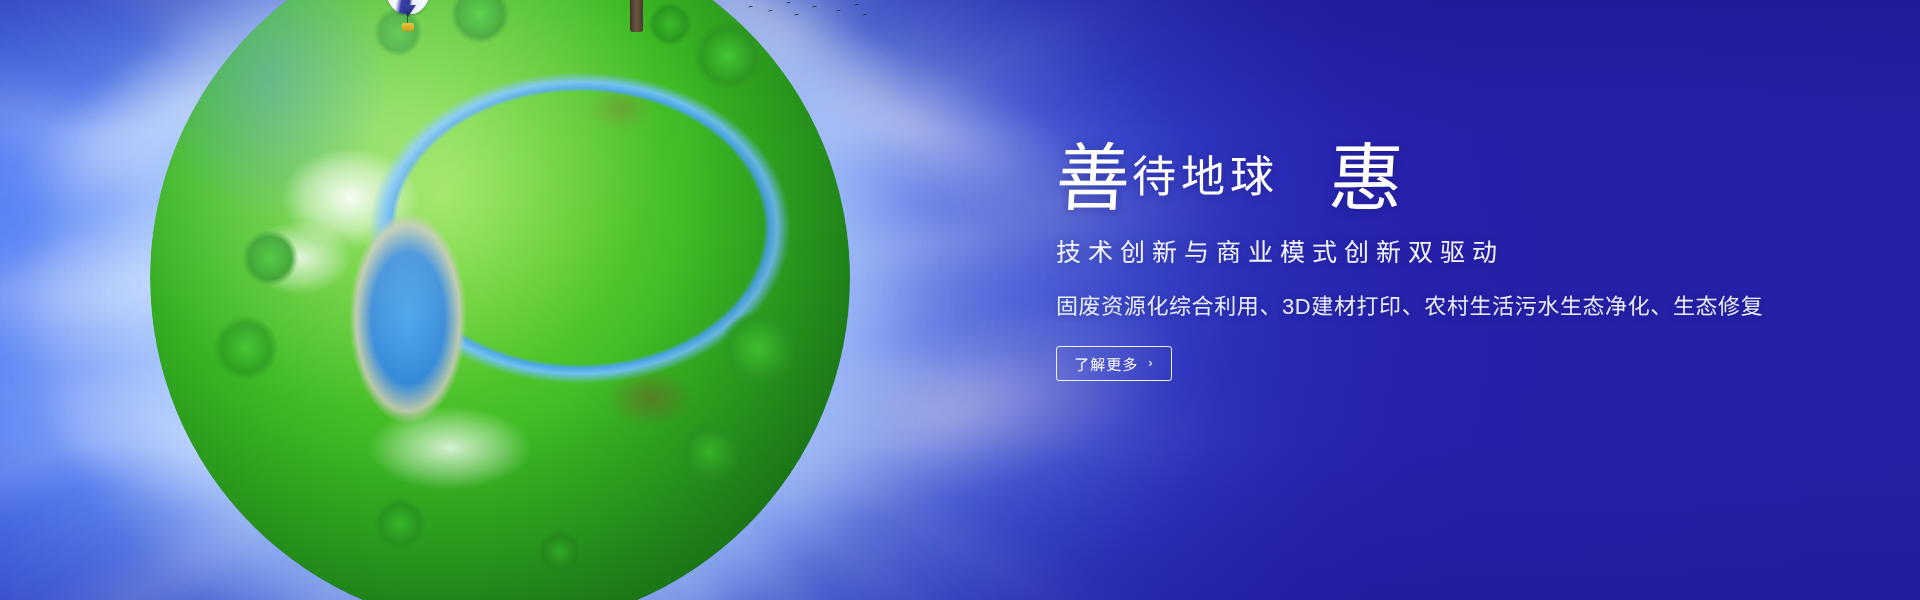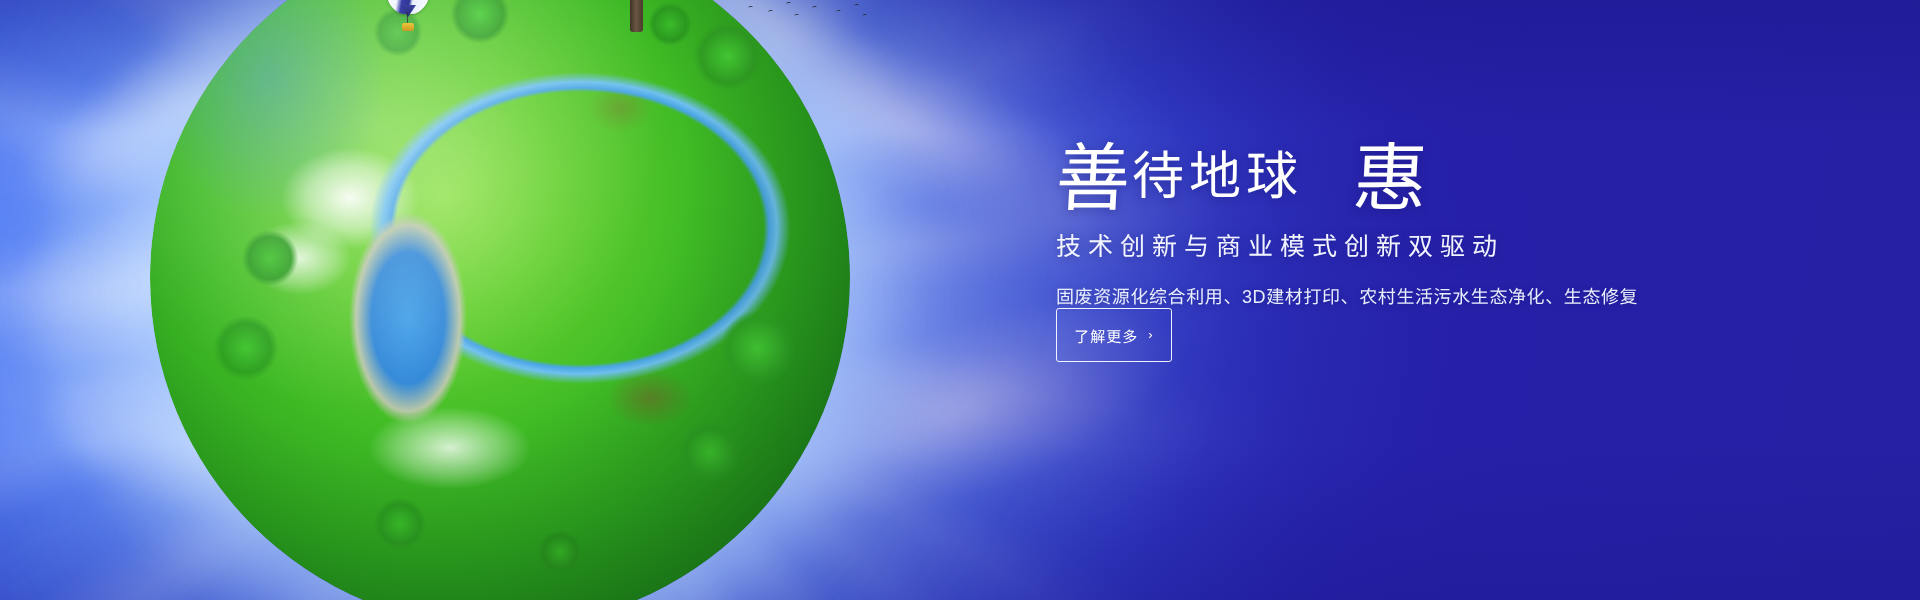--- a/index.html
+++ b/index.html
@@ -199,52 +199,53 @@
   .big-char{
     font-family:"DejaVu Serif","Liberation Serif",serif;
     font-size:74px;
     font-weight:400;
     letter-spacing:0;
     line-height:.92;
     transform:translateY(4px) skewX(-3deg);
     margin-right:2px;
   }
   .small-chars{
-    font-family:Liberation Sans, sans-serif;
-    font-size:52px;
+    font-family:Liberation Mono, monospace;
+    font-size:44px;
     font-weight:400;
     letter-spacing:5px;
     line-height:1;
     padding-bottom:6px;
   }
   .subtitle{
-    margin:18px 0 0 0;
+    margin:24px 0 0 0;
     font-size:25px;
     font-weight:400;
     letter-spacing:7px;
     color:#f2f5ff;
     white-space:nowrap;
     text-shadow:0 1px 8px rgba(16,14,90,.35);
   }
   .desc{
     margin:20px 0 0 0;
-    font-size:18px;
+    font-size:22px;
     font-weight:400;
     letter-spacing:.6px;
     color:#e9eefc;
     white-space:nowrap;
     text-shadow:0 1px 6px rgba(16,14,90,.35);
   }
   .cta{
     display:inline-flex;
     align-items:center;
     justify-content:center;
     gap:10px;
+    margin-top:26px;
     width:116px;
-    height:54px;
+    height:35px;
     border:1px solid rgba(255,255,255,.92);
     border-radius:3px;
     background:transparent;
     color:#fff;
     font-size:15px;
     letter-spacing:1px;
     cursor:pointer;
     font-family:"Liberation Sans","DejaVu Sans",sans-serif;
     padding:0 4px;
   }

